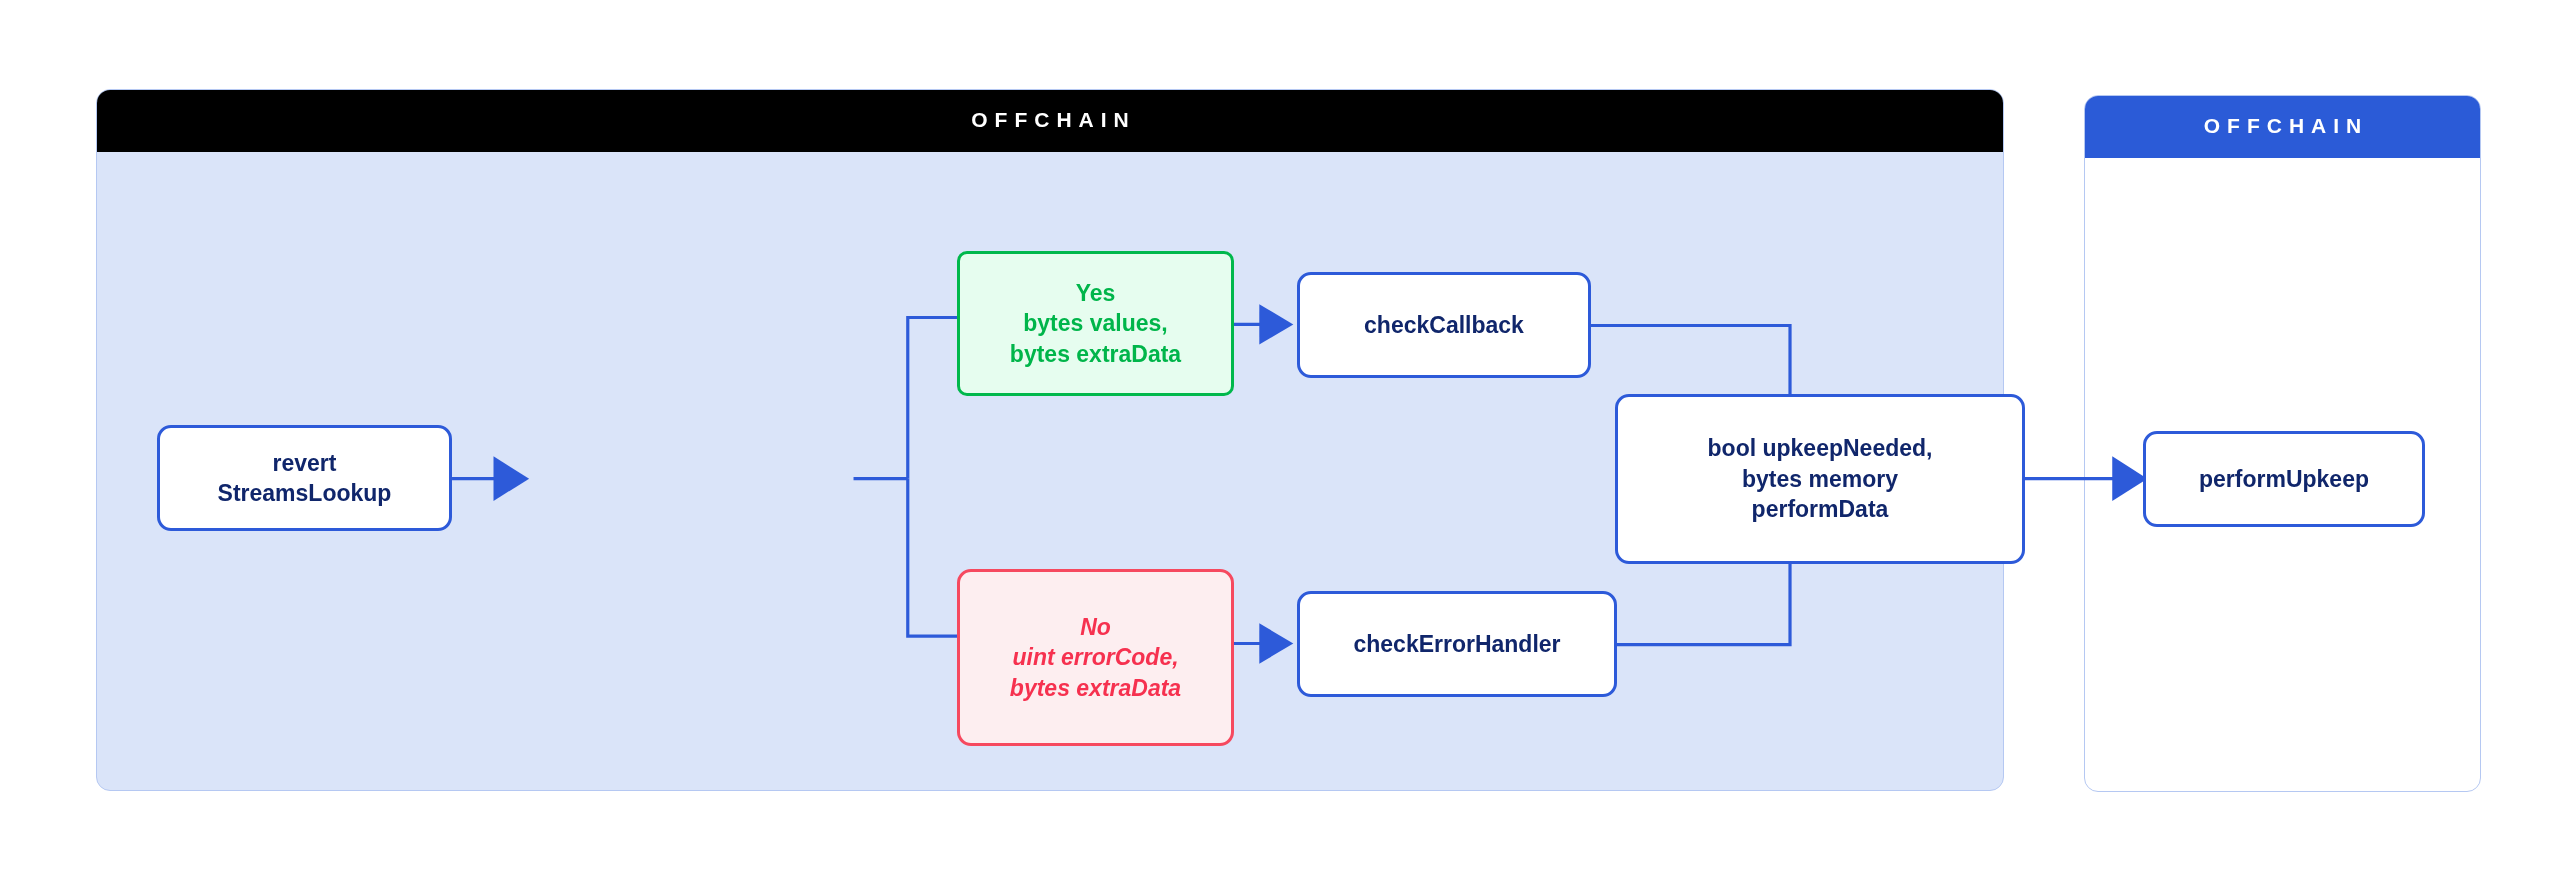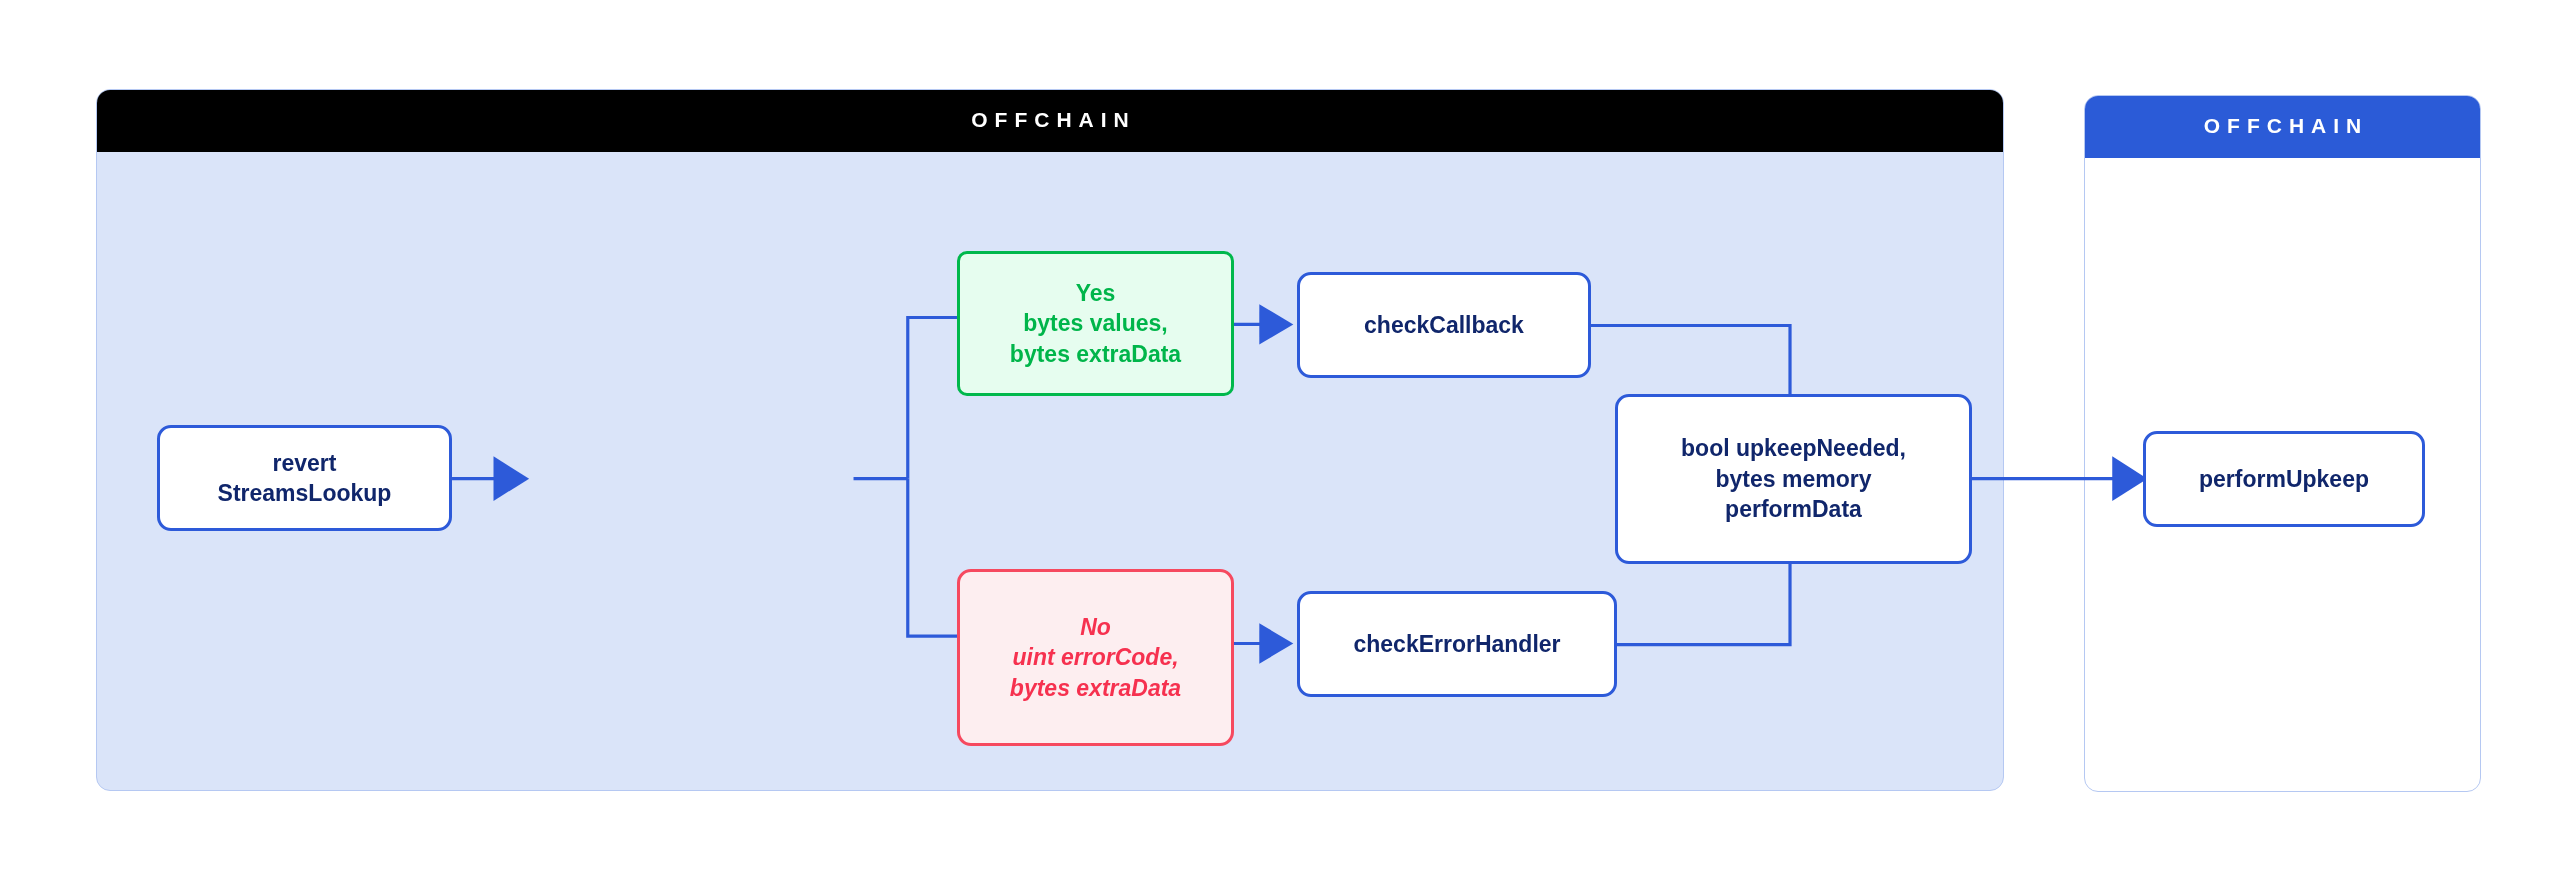--- a/index.html
+++ b/index.html
@@ -89,21 +89,21 @@
     border-color: #f6495f;
     color: #f6314f;
   }
 
   #node-revert        { left: 157px;  top: 425px;  width: 295px;  height: 106px; }
   #node-decision      { left: 518px;  top: 428px;  width: 335px;  height: 101px; }
   #node-yes           { left: 957px; top: 251px;  width: 277px;  height: 145px; }
   #node-no            { left: 957px; top: 569px; width: 277px;  height: 177px; font-style: italic; }
   #node-checkcallback { left: 1297px; top: 272px;  width: 294px;  height: 106px; }
   #node-checkerror    { left: 1297px; top: 591px; width: 320px;  height: 106px; }
-  #node-upkeepneeded  { left: 1615px; top: 394px;  width: 357px;  height: 170px; }
+  #node-upkeepneeded  { left: 1615px; top: 394px;  width: 410px;  height: 170px; }
   #node-performupkeep { left: 2143px; top: 431px;  width: 282px;  height: 96px; }
 
   
   #wires {
     position: absolute;
     left: 0;
     top: 0;
     width: 2576px;
     height: 886px;
     z-index: 2;

